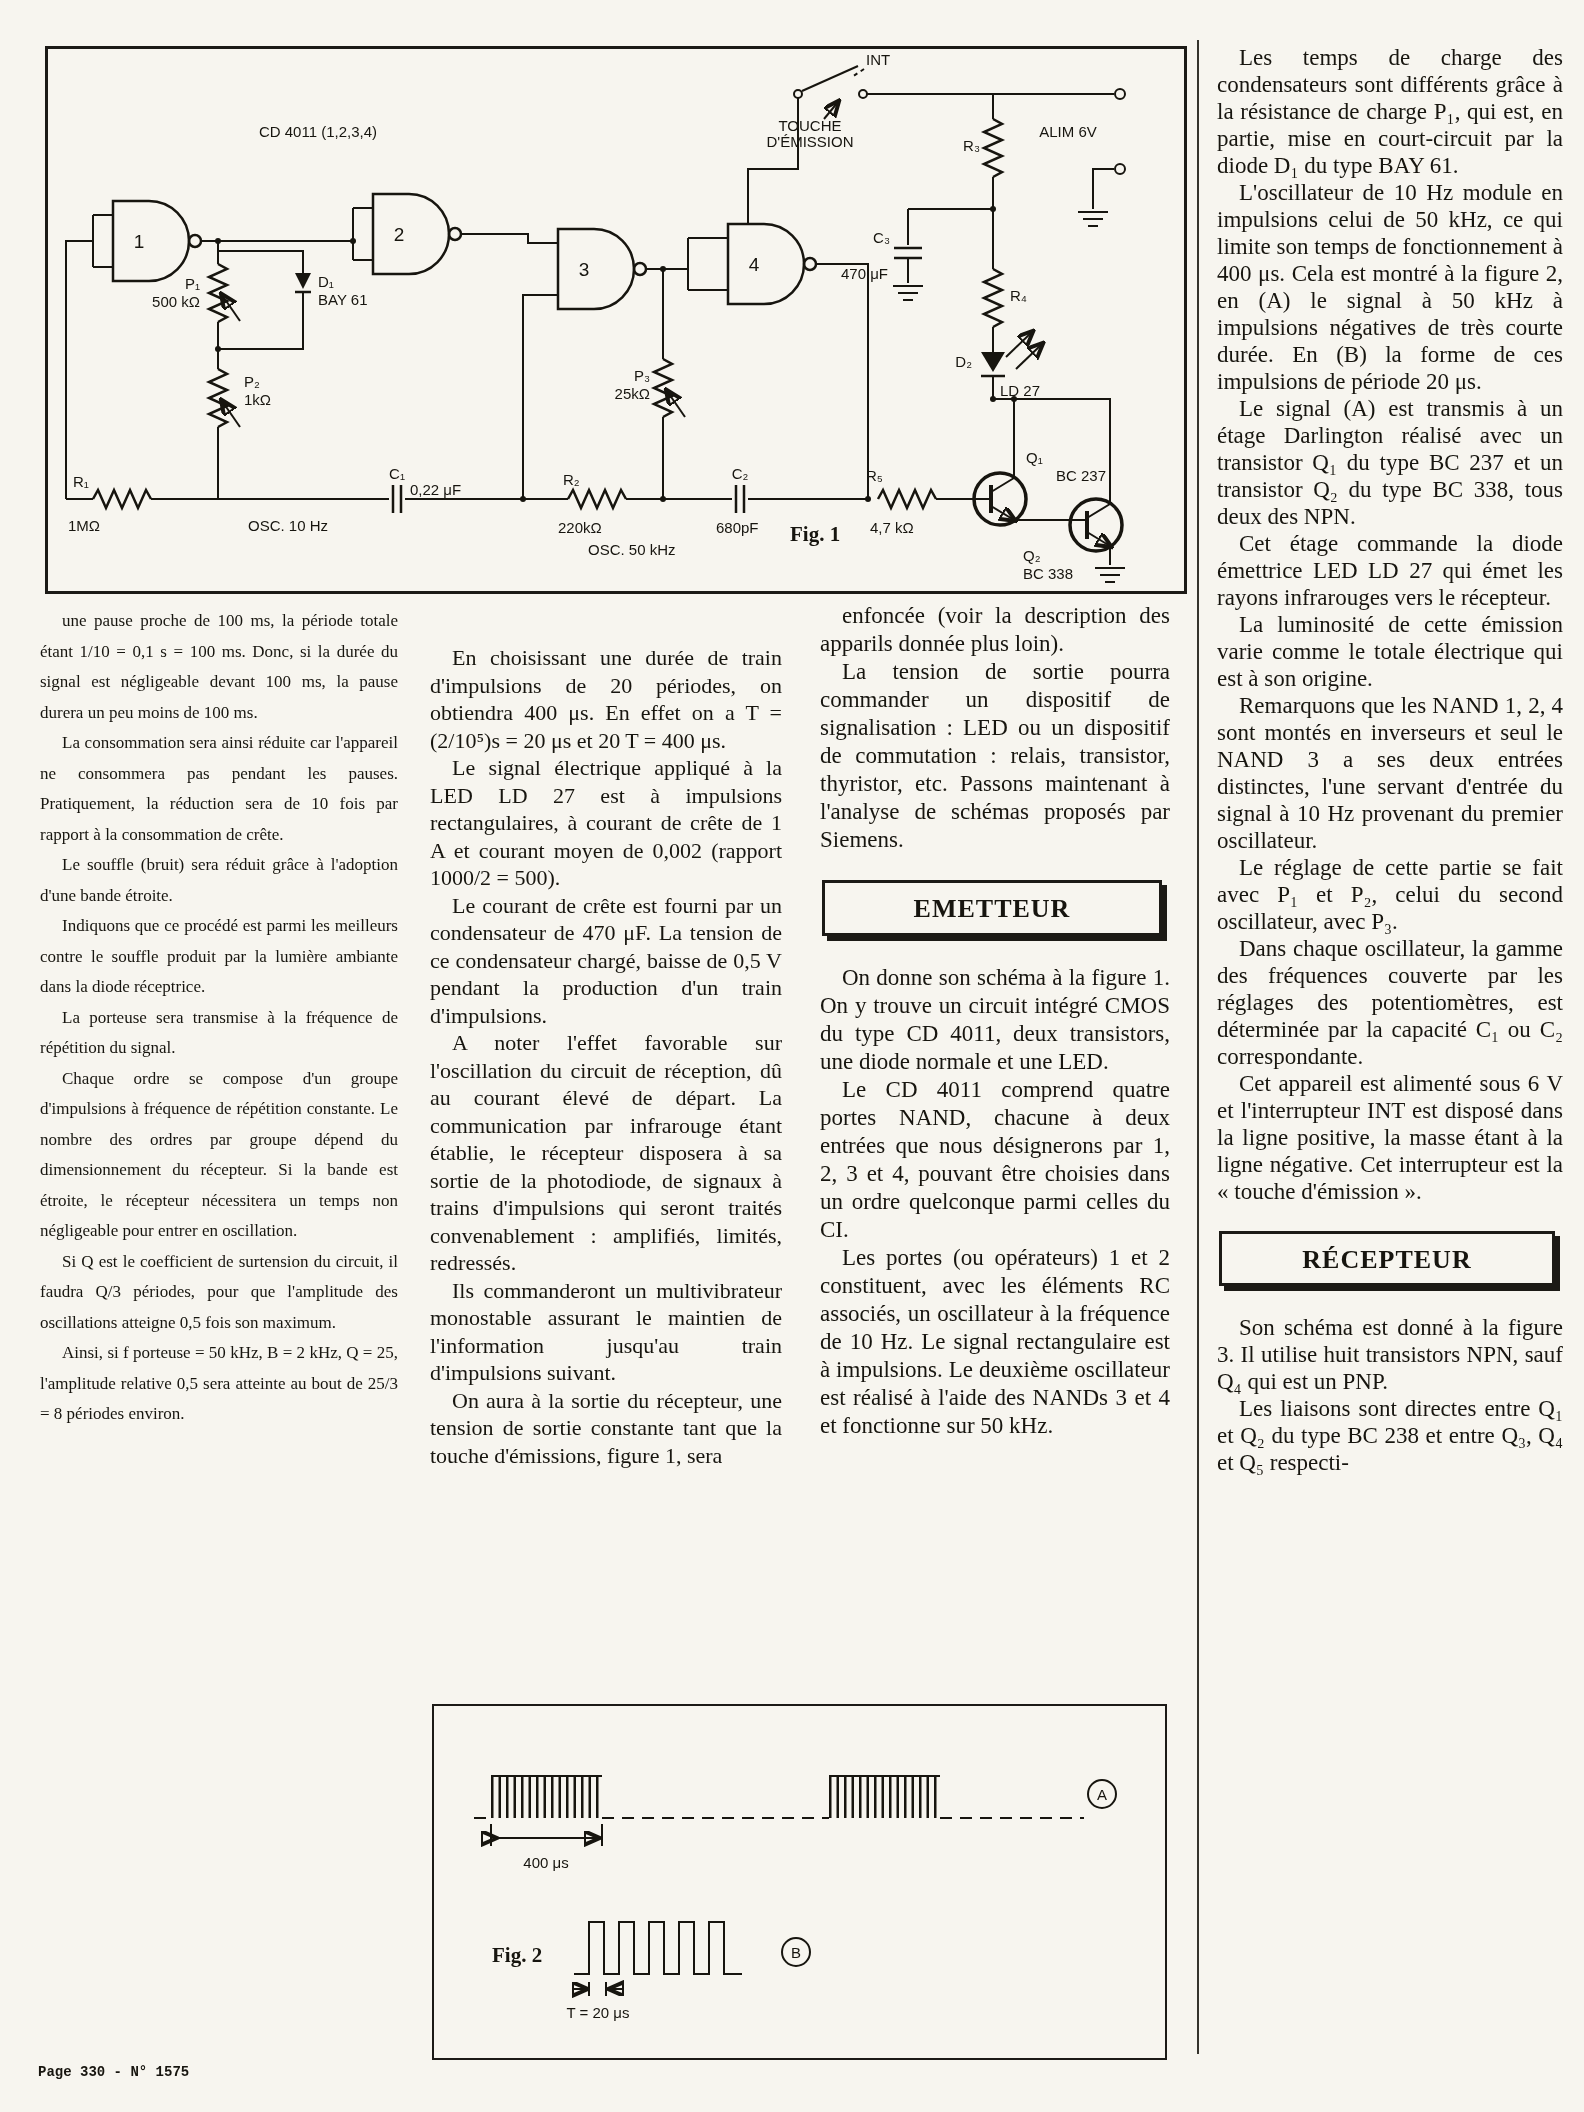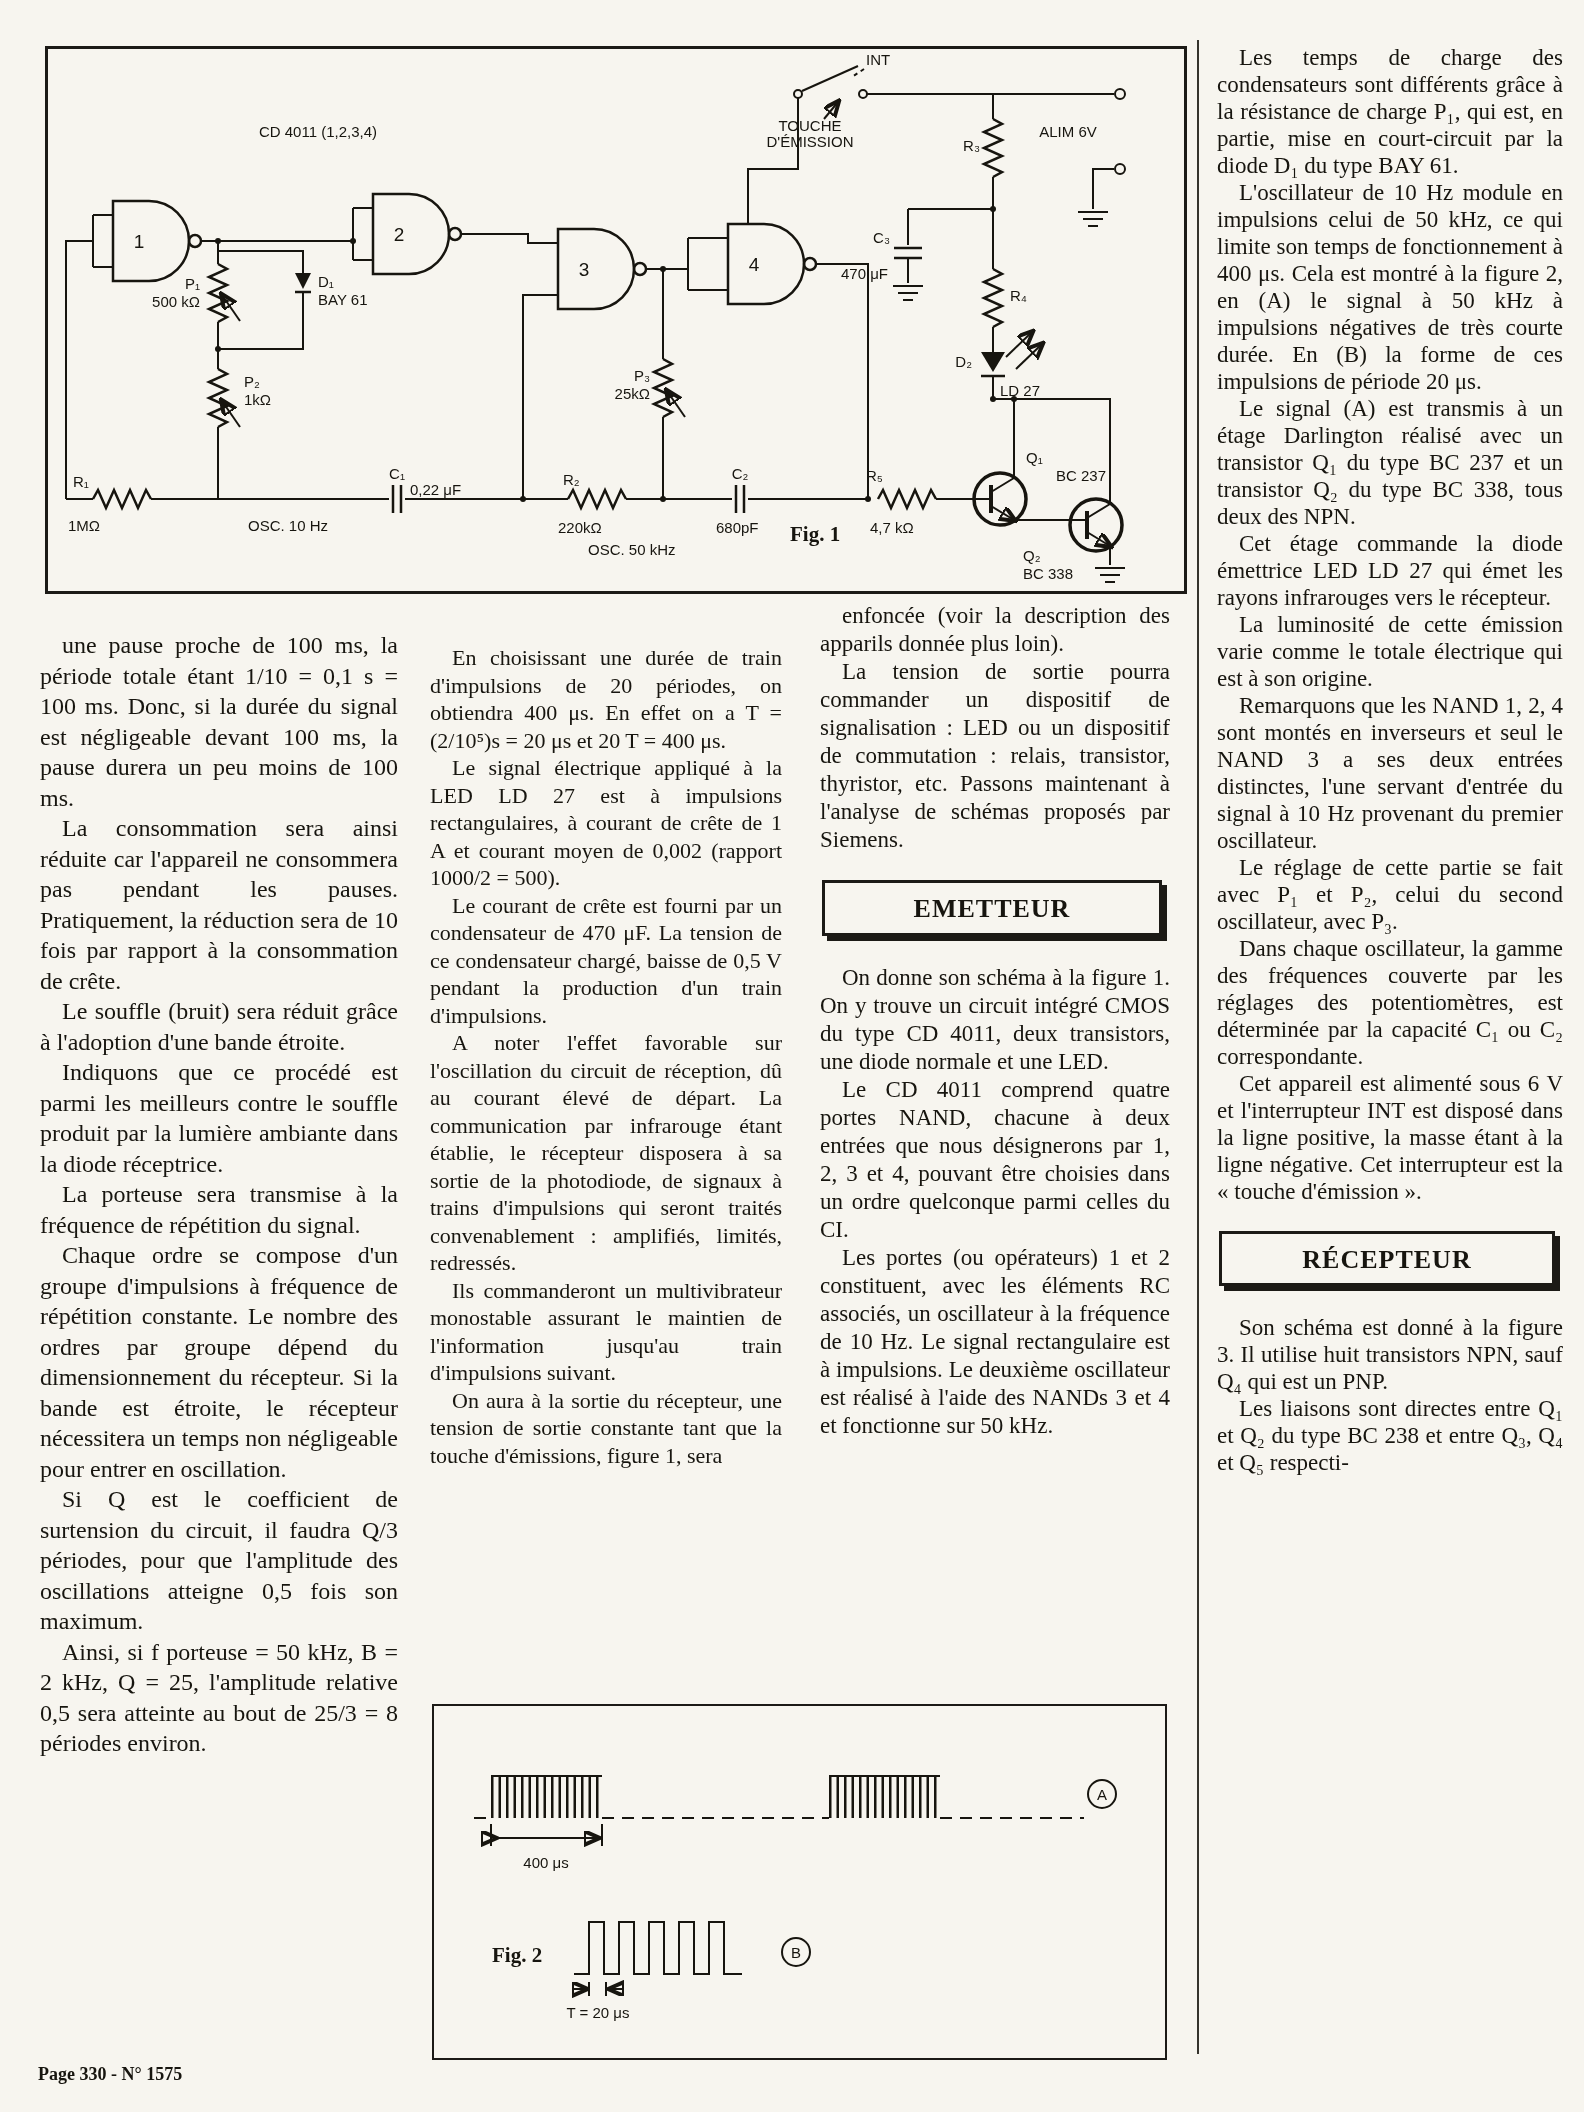--- a/index.html
+++ b/index.html
@@ -7,30 +7,30 @@
   .page {
     position:relative; width:1584px; height:2112px; margin:0 auto;
     background:#f7f5ef; color:#17150f; overflow:hidden;
     font-family:"Liberation Serif","DejaVu Serif",serif;
   }
   .schembox { position:absolute; left:45px; top:46px; width:1142px; height:548px; border:3px solid #1c1a16; }
   .fig2box  { position:absolute; left:432px; top:1704px; width:735px; height:356px; border:2px solid #1c1a16; background:#f7f5ef; }
   .vrule    { position:absolute; left:1197px; top:40px; height:2014px; width:0; border-left:2px solid #35332c; }
   .col { position:absolute; text-align:justify; }
   .col p { margin:0; text-indent:22px; }
-  .col1 { left:40px;   top:630px; width:358px; font-size:24px; line-height:30.5px; }
+  .col1 { left:40px;   top:606px; width:358px; font-size:17px; line-height:30.5px; }
   .col2 { left:430px;  top:602px; width:352px; font-size:22px; line-height:27.5px;margin-top:42px; }
   .col3 { left:820px;  top:602px; width:350px; font-size:23px; line-height:28px; }
   .col4 { left:1217px; top:44px;  width:346px; font-size:23px; line-height:27px; }
   .hbox {
     border:3px solid #1c1a16; box-shadow:5px 5px 0 #1c1a16;
     text-align:center; font-weight:bold; font-size:26px; letter-spacing:1px;
     padding:12px 12px 10px; margin:26px 8px 28px 2px; text-indent:0;
   }
-  .footer { position:absolute; left:38px; top:2064px; font-family:Liberation Serif, serif; font-weight:bold; font-size:18px; }
+  .footer { position:absolute; left:38px; top:2064px; font-family:Liberation Mono, monospace; font-weight:bold; font-size:14px; }
   svg { display:block; }
   svg text { font-family:"Liberation Sans","DejaVu Sans",sans-serif; font-size:15px; fill:#17150f; stroke:none; }
   svg .num { font-size:19px; }
   svg .figcap { font-size:21px; font-weight:bold; font-family:"Liberation Serif","DejaVu Serif",serif; }
   svg path, svg line, svg circle, svg polyline { stroke:#17150f; fill:none; stroke-width:2; }
   svg .comp { stroke-width:2.5; }
   svg .tr { stroke-width:3.5; }
   svg .bar { stroke-width:4; }
   svg .fillb { fill:#17150f; stroke:none; }
   svg .dot { fill:#17150f; stroke:none; }

